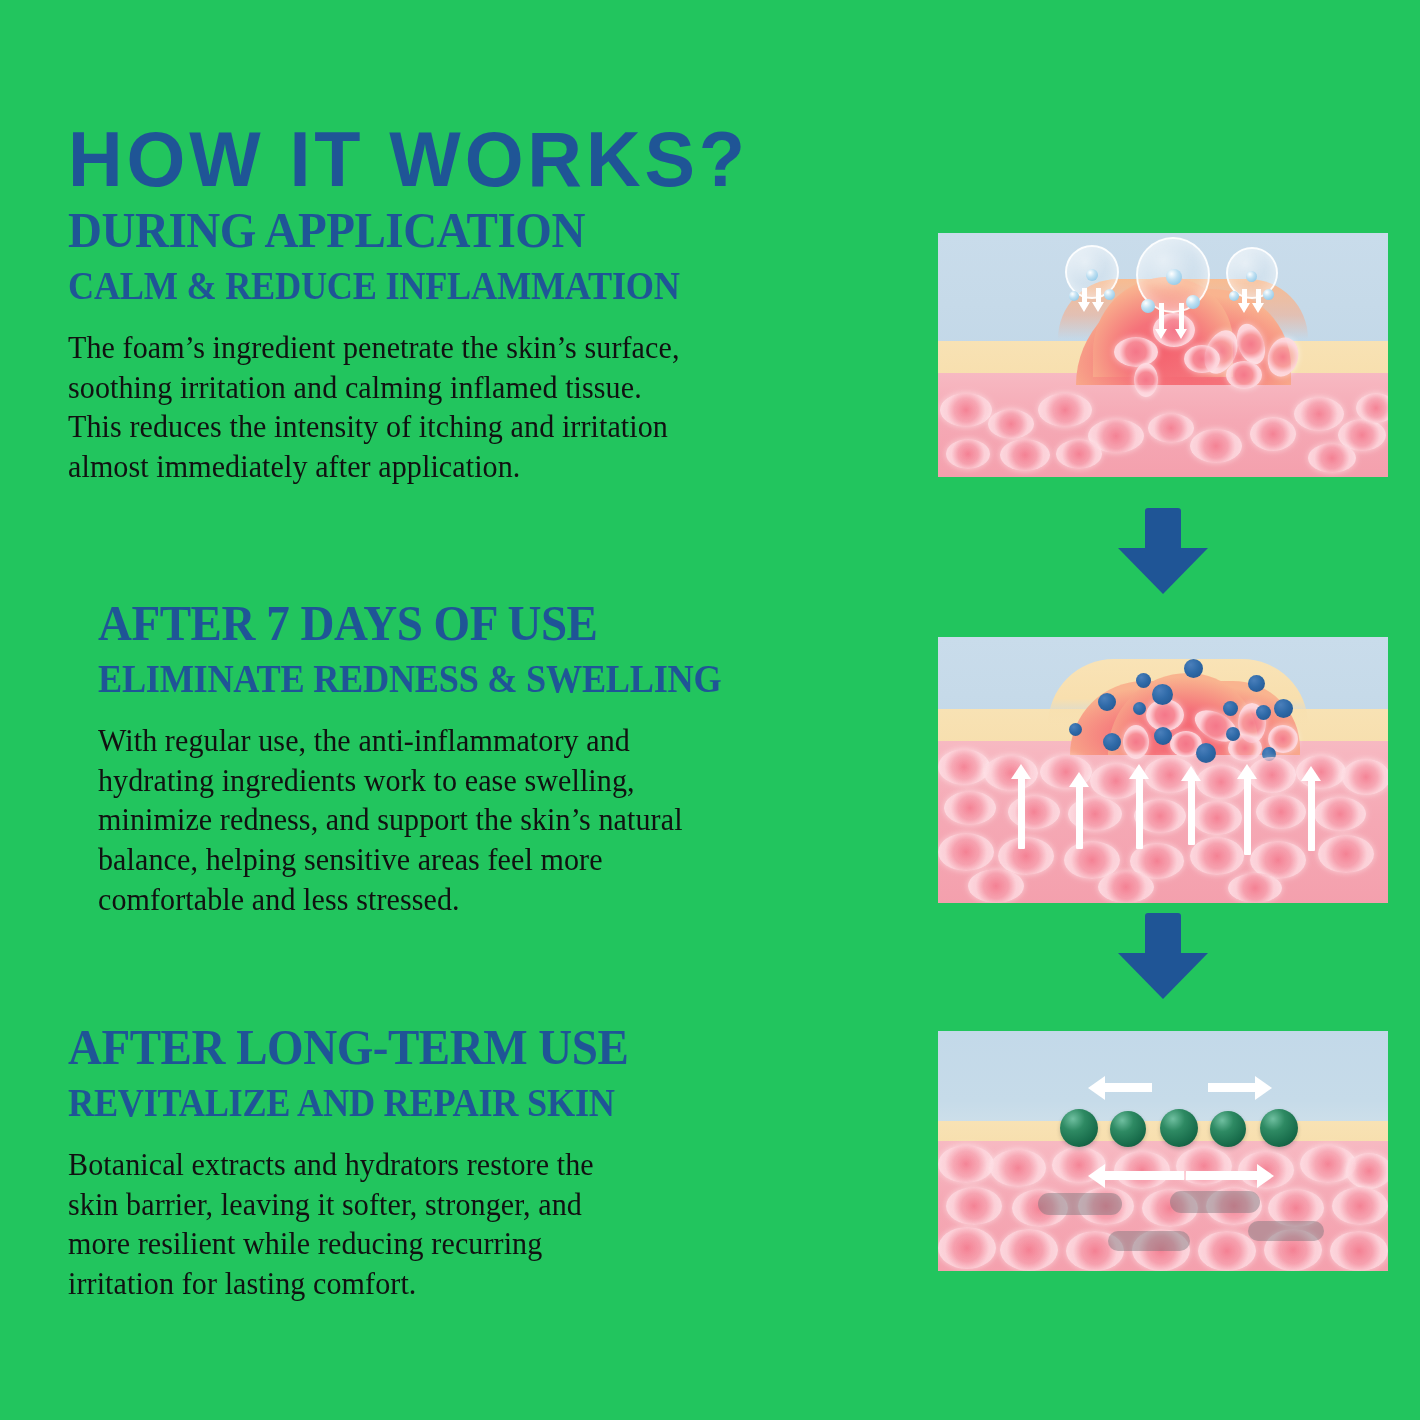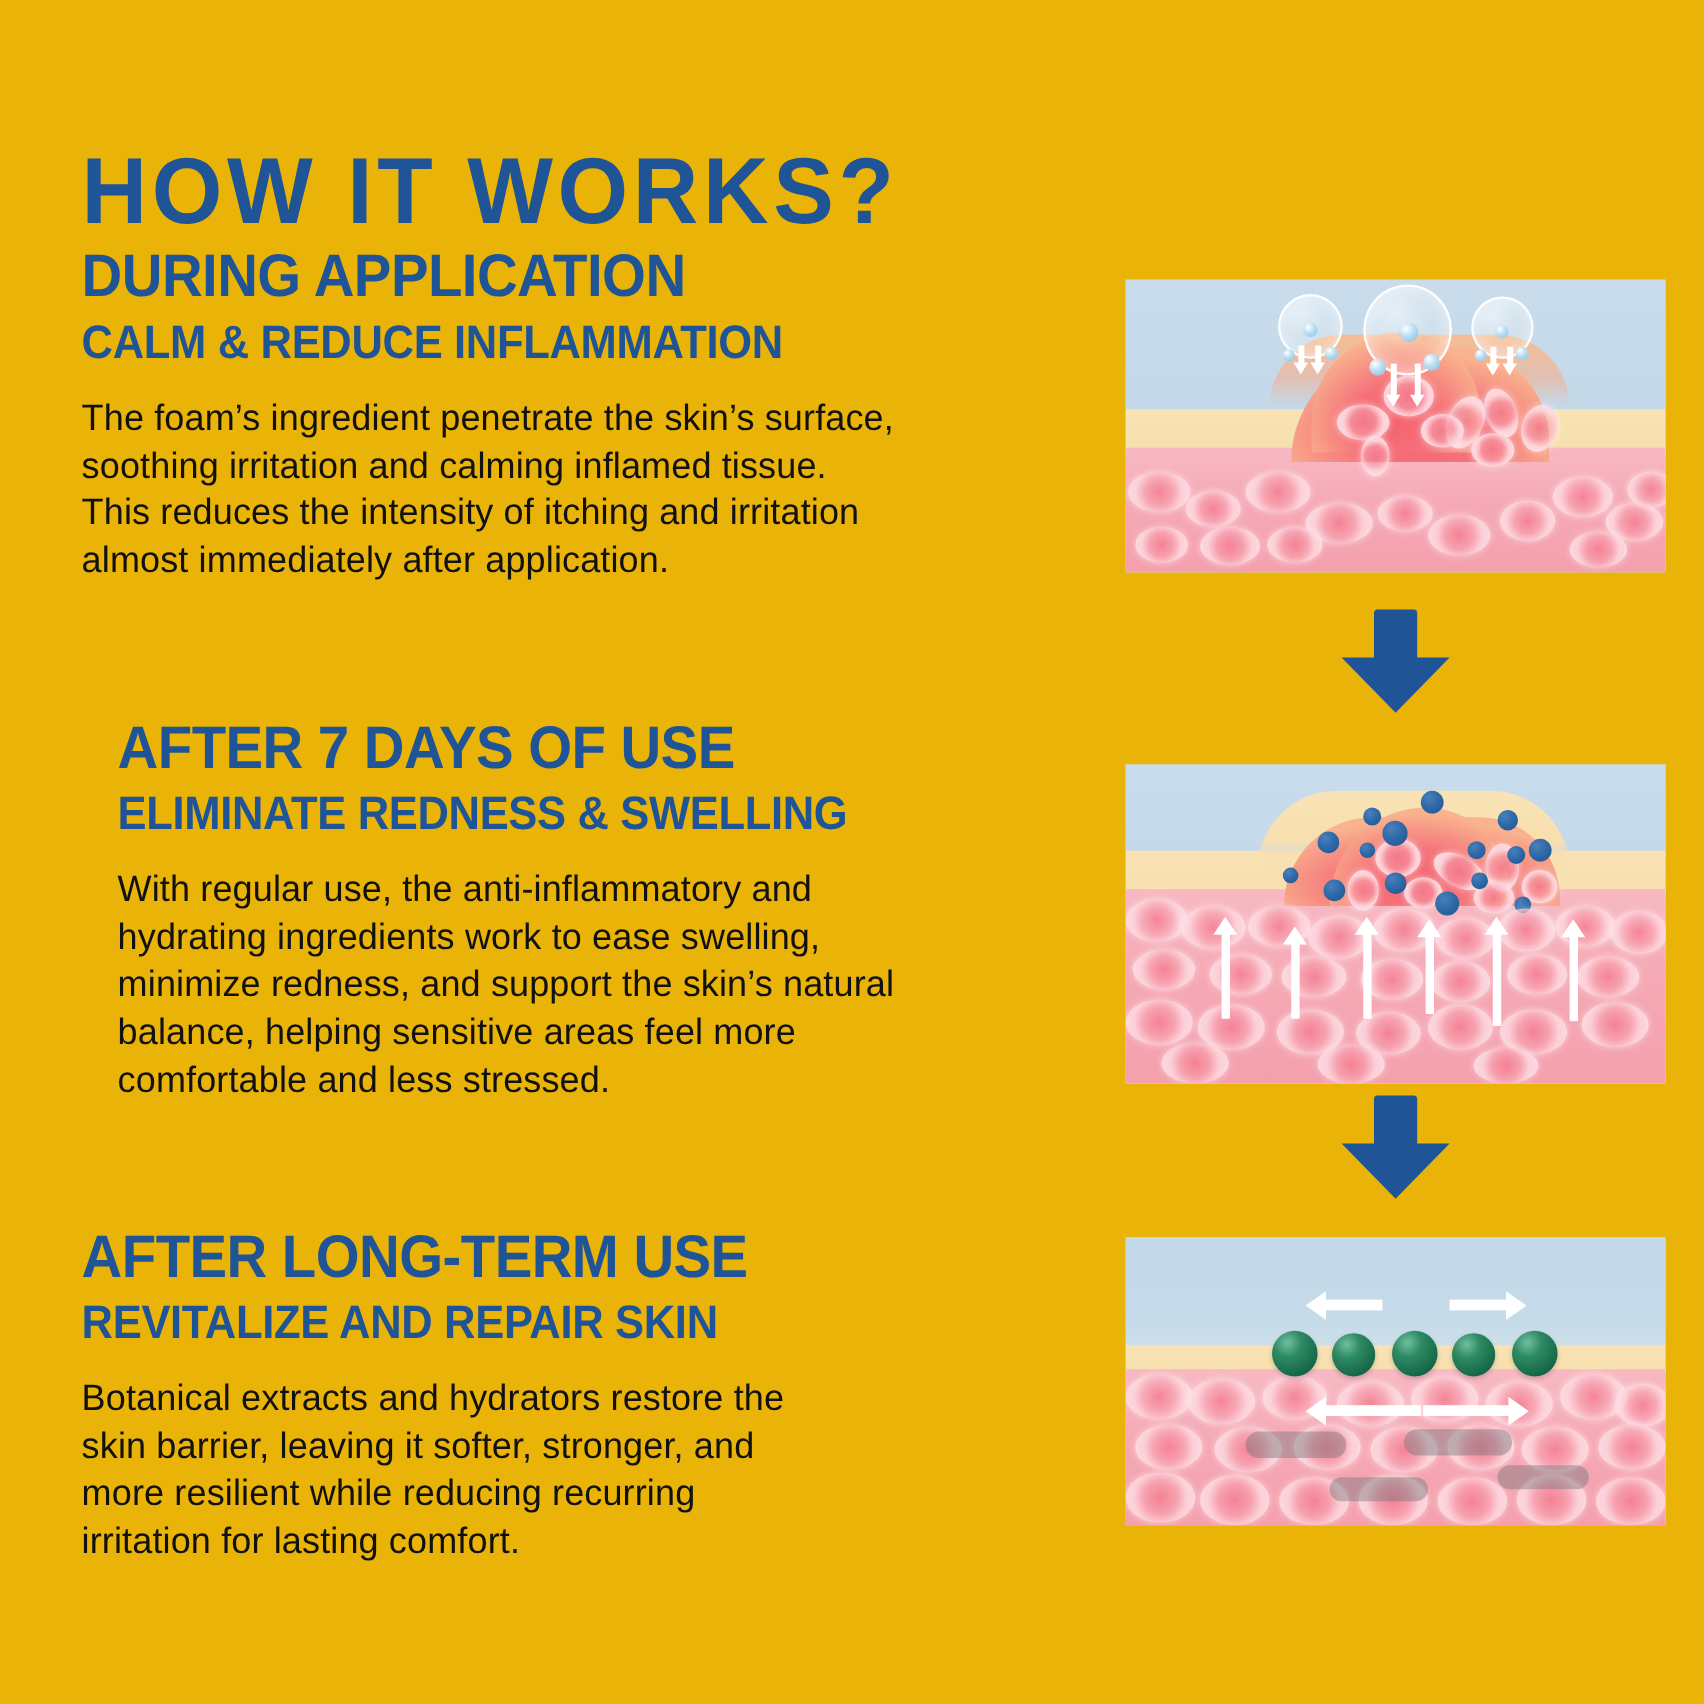--- a/index.html
+++ b/index.html
@@ -6,39 +6,39 @@
   html, body {
     margin: 0; padding: 0;
     width: 1420px; height: 1420px;
     background: #ffffff;
     font-family: "Liberation Sans", sans-serif;
     overflow: hidden;
   }
   #page {
     position: relative;
     width: 1420px; height: 1420px;
-    background: #eab308;
+    background: #22c55e;
   }
 
   
   #main-title {
     position: absolute;
     left: 68px; top: 68px;
     font-size: 78px;
     font-weight: 800;
     letter-spacing: 4px;
     color: #1f5596;
     line-height: 1.0;
     white-space: nowrap;
     transform: scaleX(0.97);
     transform-origin: left center;
   }
 
   
-  .section { position: absolute; left: 68px; width: 880px; }
+  .section { position: absolute; left: 68px; width: 880px; font-family: Liberation Serif, serif; }
   #section-0 { top: 205px; }
   #section-1 { top: 598px; margin-left: 30px; }
   #section-2 { top: 1022px; }
 
   .sec-head {
     color: #1f5596;
     font-weight: 800;
     font-size: 50px;
     line-height: 1.02;
     letter-spacing: -0.5px;

